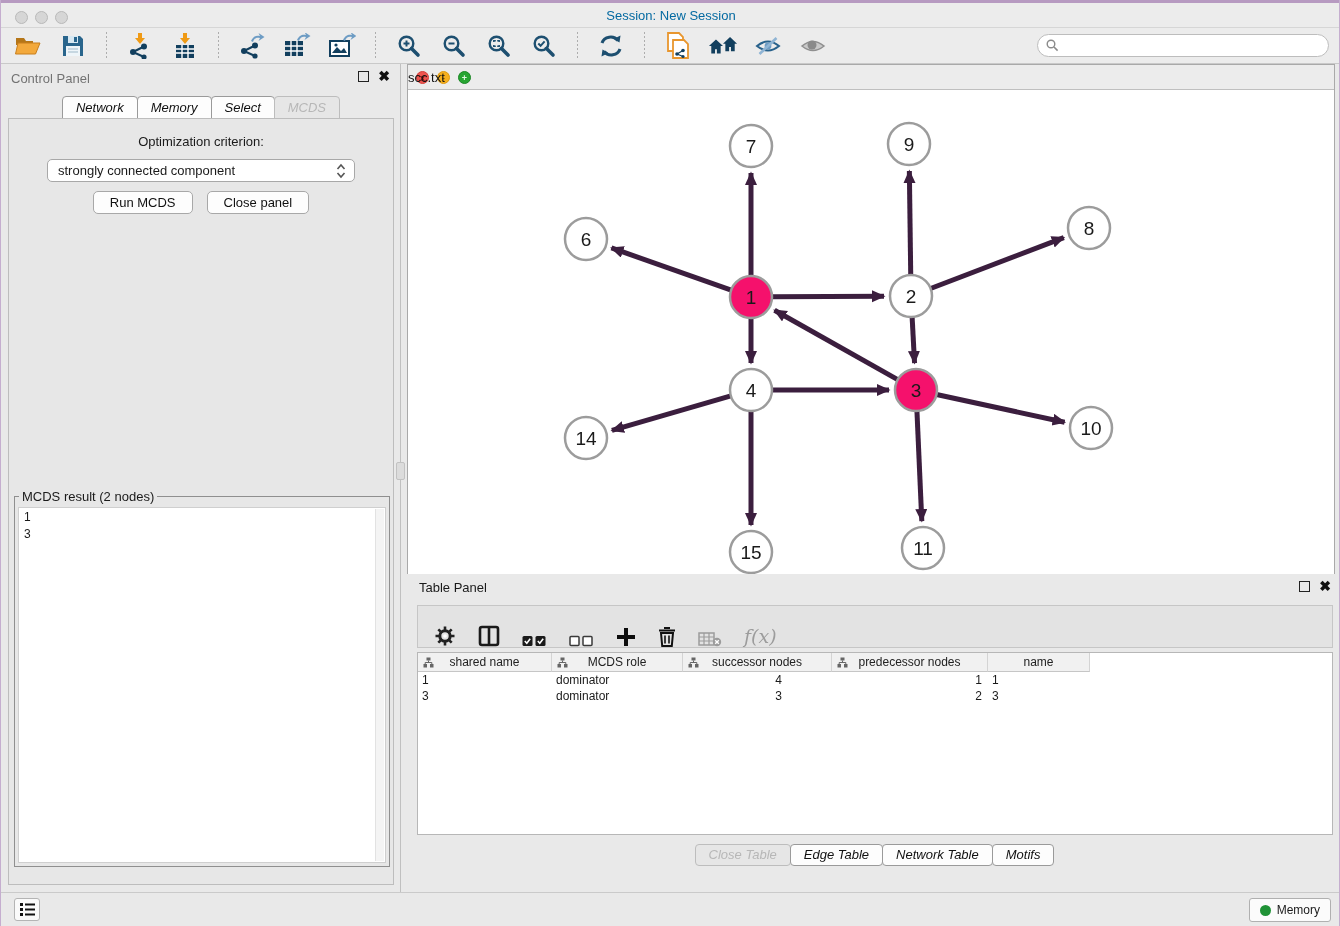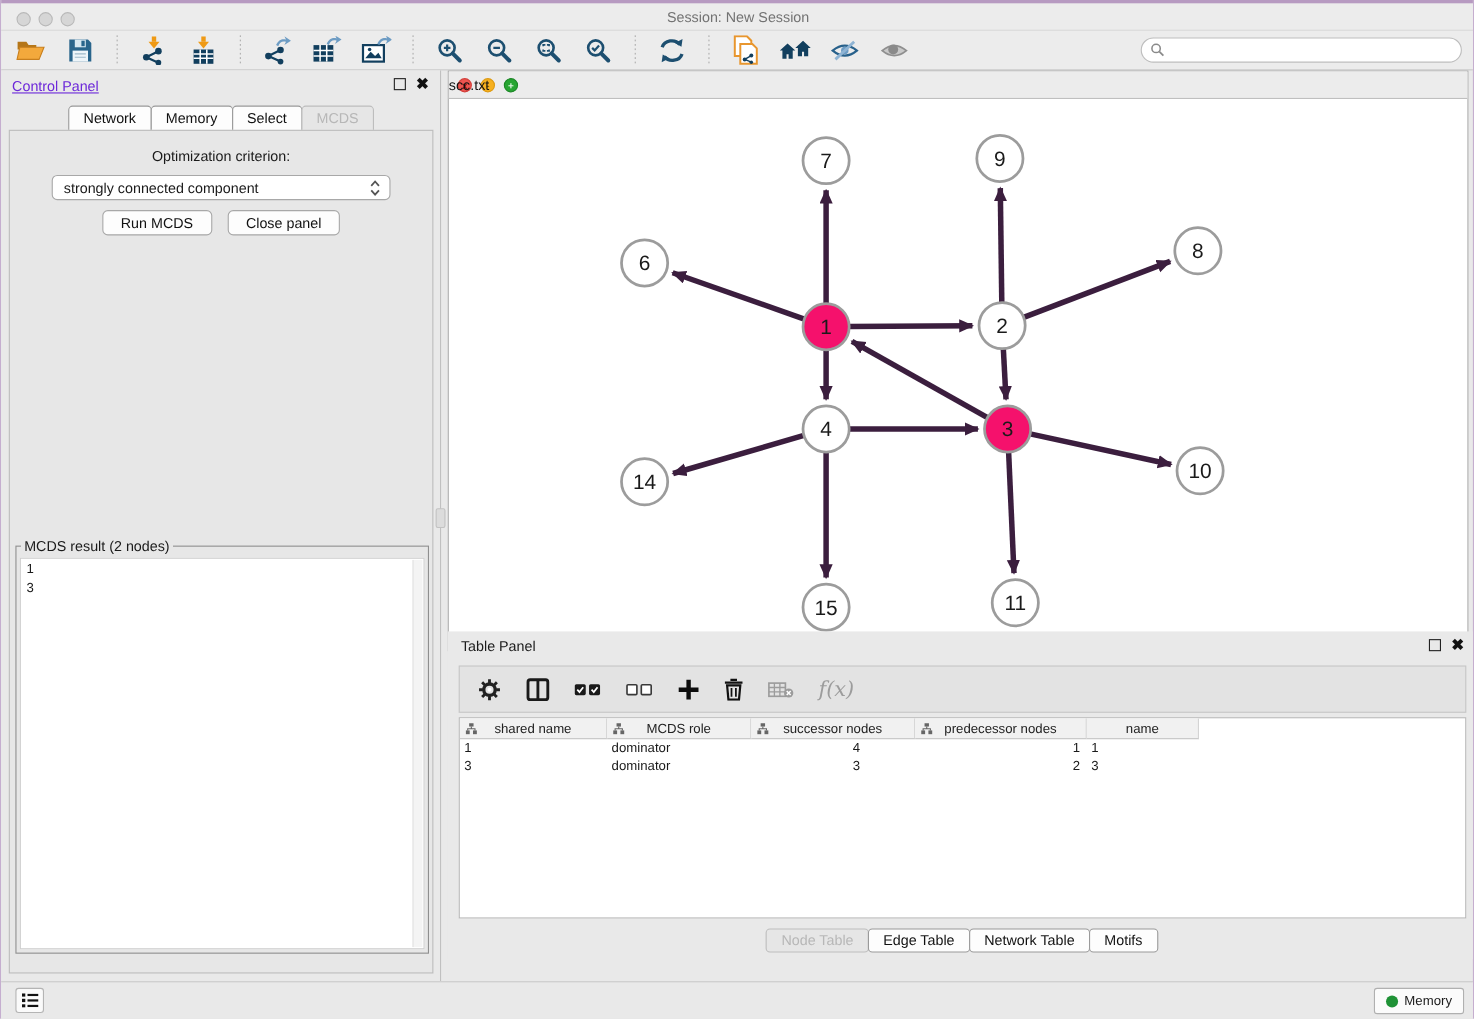--- a/index.html
+++ b/index.html
@@ -8,44 +8,44 @@
     font-family:"Liberation Sans", sans-serif;
     background:#e9e9e9; color:#1a1a1a; position:relative; overflow:hidden;
     border-left:1px solid #c5aecf; border-right:1px solid #c5aecf;
   }
   
   .titlebar { position:absolute; left:0; top:0; width:1340px; height:28px;
     background:#ececec; border-top:3px solid #b79ac1; border-bottom:1px solid #d6d6d6; }
   .traffic { position:absolute; top:8px; width:13px; height:13px; border-radius:50%; }
   .traffic.gray { background:#d6d6d6; border:1px solid #b9b9b9; }
   .app-title { position:absolute; top:5px; left:0; right:0; text-align:center;
-    font-size:13px; color:#737373; }
+    font-size:13px; color:#0369a1; }
   
   .toolbar { position:absolute; left:0; top:28px; width:1340px; height:36px;
     background:#ececec; border-bottom:1px solid #c9c9c9;
     display:flex; align-items:center; padding:0 12px; gap:15px; }
   .tb-icon { width:30px; height:28px; display:flex; align-items:center; justify-content:center; }
   .tb-sep { width:1px; height:28px; margin:0 3px;
     background-image:linear-gradient(#adadad 40%, transparent 40%); background-size:1px 4px; }
   .searchbox { margin-left:auto; position:relative; width:292px; height:23px; }
   .searchbox input { width:100%; height:100%; border:1px solid #bdbdbd; border-radius:12px;
     background:#fff; padding:0 10px 0 27px; font-size:12px; outline:none;
     font-family:"Liberation Sans", sans-serif; }
   .searchbox svg { position:absolute; left:9px; top:5px; }
   
   .control-panel { position:absolute; left:0; top:64px; width:400px; height:828px;
     background:#e9e9e9; border-right:1px solid #c0c0c0; }
   .cp-header { position:absolute; left:0; top:0; width:100%; height:30px; }
-  .cp-header .ttl { position:absolute; left:10px; top:7px; font-size:13px; color:#6d28d9;text-decoration:underline; }
+  .cp-header .ttl { position:absolute; left:10px; top:7px; font-size:13px; color:#737373; }
   .panel-btns { position:absolute; right:10px; top:7px; display:flex; gap:9px; align-items:center; }
   .float-btn { width:11px; height:11px; border:1.5px solid #222; display:inline-block; }
   .close-btn { font-size:14px; font-weight:bold; color:#111; line-height:11px; }
   .cp-tabs { position:absolute; left:0; top:32px; width:100%; display:flex; justify-content:center; }
   .tab { border:1px solid #9a9a9a; background:#fdfdfd; padding:3px 13px 4px;
-    font-size:13px; color:#111; border-radius:4px 4px 0 0; margin-right:-1px; position:relative; }
+    font-size:13px; color:#111; border-radius:4px 4px 0 0; margin-right:-1px; position:relative;font-style:italic; }
   .tab.sel { background:#e6e6e6; color:#b7b7b7; border-color:#bdbdbd; }
   .cp-body { position:absolute; left:7px; top:54px; width:386px; height:767px;
     background:#e7e7e7; border:1px solid #bdbdbd; }
   .opt-label { position:absolute; left:0; top:15px; width:100%; text-align:center; font-size:13px; }
   .criterion { position:absolute; left:38px; top:40px; width:308px; height:23px;
     background:#fff; border:1px solid #a8a8a8; border-radius:5px; font-size:13px;
     display:flex; align-items:center; padding-left:10px; }
   .criterion .stepper { position:absolute; right:8px; top:3px; }
   .cp-buttons { position:absolute; left:0; top:72px; width:100%; display:flex; justify-content:center; gap:14px; }
   .btn { height:23px; background:#fdfdfd; border:1px solid #a8a8a8; border-radius:5px;
@@ -74,21 +74,21 @@
   .net-title { position:absolute; left:0; right:0; top:5px; text-align:left; font-size:13px; color:#111; }
   .net-canvas { position:absolute; left:1px; top:25px; width:924px; height:501px; background:#fff; }
   .net-grip { position:absolute; left:452px; bottom:-2px; width:13px; height:7px;
     background:#dadada; border:1px solid #c4c4c4; border-radius:1px; }
   
   .table-panel { position:absolute; left:406px; top:574px; width:934px; height:298px; background:#e9e9e9; }
   .tp-header { position:absolute; left:0; top:0; width:100%; height:26px; }
   .tp-header .ttl { position:absolute; left:12px; top:6px; font-size:13px; }
   .tp-toolbar { position:absolute; left:10px; top:31px; width:916px; height:43px;
     background:#e3e3e3; border:1px solid #c6c6c6;
-    display:flex; align-items:center; gap:22px; padding:0 16px; }
+    display:flex; align-items:flex-end; gap:22px; padding:0 16px; }
   .tp-icon { display:flex; align-items:center; justify-content:center; }
   .fx { font-family:"DejaVu Serif", serif; font-style:italic; font-size:19px; color:#9c9c9c; }
   .tp-table { position:absolute; left:10px; top:78px; width:916px; height:183px;
     background:#fff; border:1px solid #b7b7b7; overflow:hidden; }
   .tbl-header { display:flex; height:19px; }
   .th { position:relative; background:#f1f1f1; border-right:1px solid #d4d4d4;
     border-bottom:1px solid #c6c6c6; font-size:12px; color:#222;
     display:flex; align-items:center; justify-content:center; }
   .th .tree-ic { position:absolute; left:5px; top:4px; }
   .tbl-row { display:flex; height:16px; font-size:12px; }
@@ -488,21 +488,21 @@
         <div class="tbl-row">
           <div class="td" style="width: 134px;">3</div>
           <div class="td" style="width: 131px;">dominator</div>
           <div class="td r" style="width: 149px; padding-right: 50px;">3</div>
           <div class="td r" style="width: 156px; padding-right: 6px;">2</div>
           <div class="td" style="width: 102px;">3</div>
         </div>
       </div>
   </div>
   <div class="tp-tabs">
-      <div class="tab sel">Node Table</div>
+      <div class="tab sel">Close Table</div>
       <div class="tab">Edge Table</div>
       <div class="tab">Network Table</div>
       <div class="tab">Motifs</div>
     </div>
 </div>
 
 <div class="statusbar">
   <span class="list-btn">
     <svg width="15" height="13" viewBox="0 0 15 13">
         <g fill="#111">

